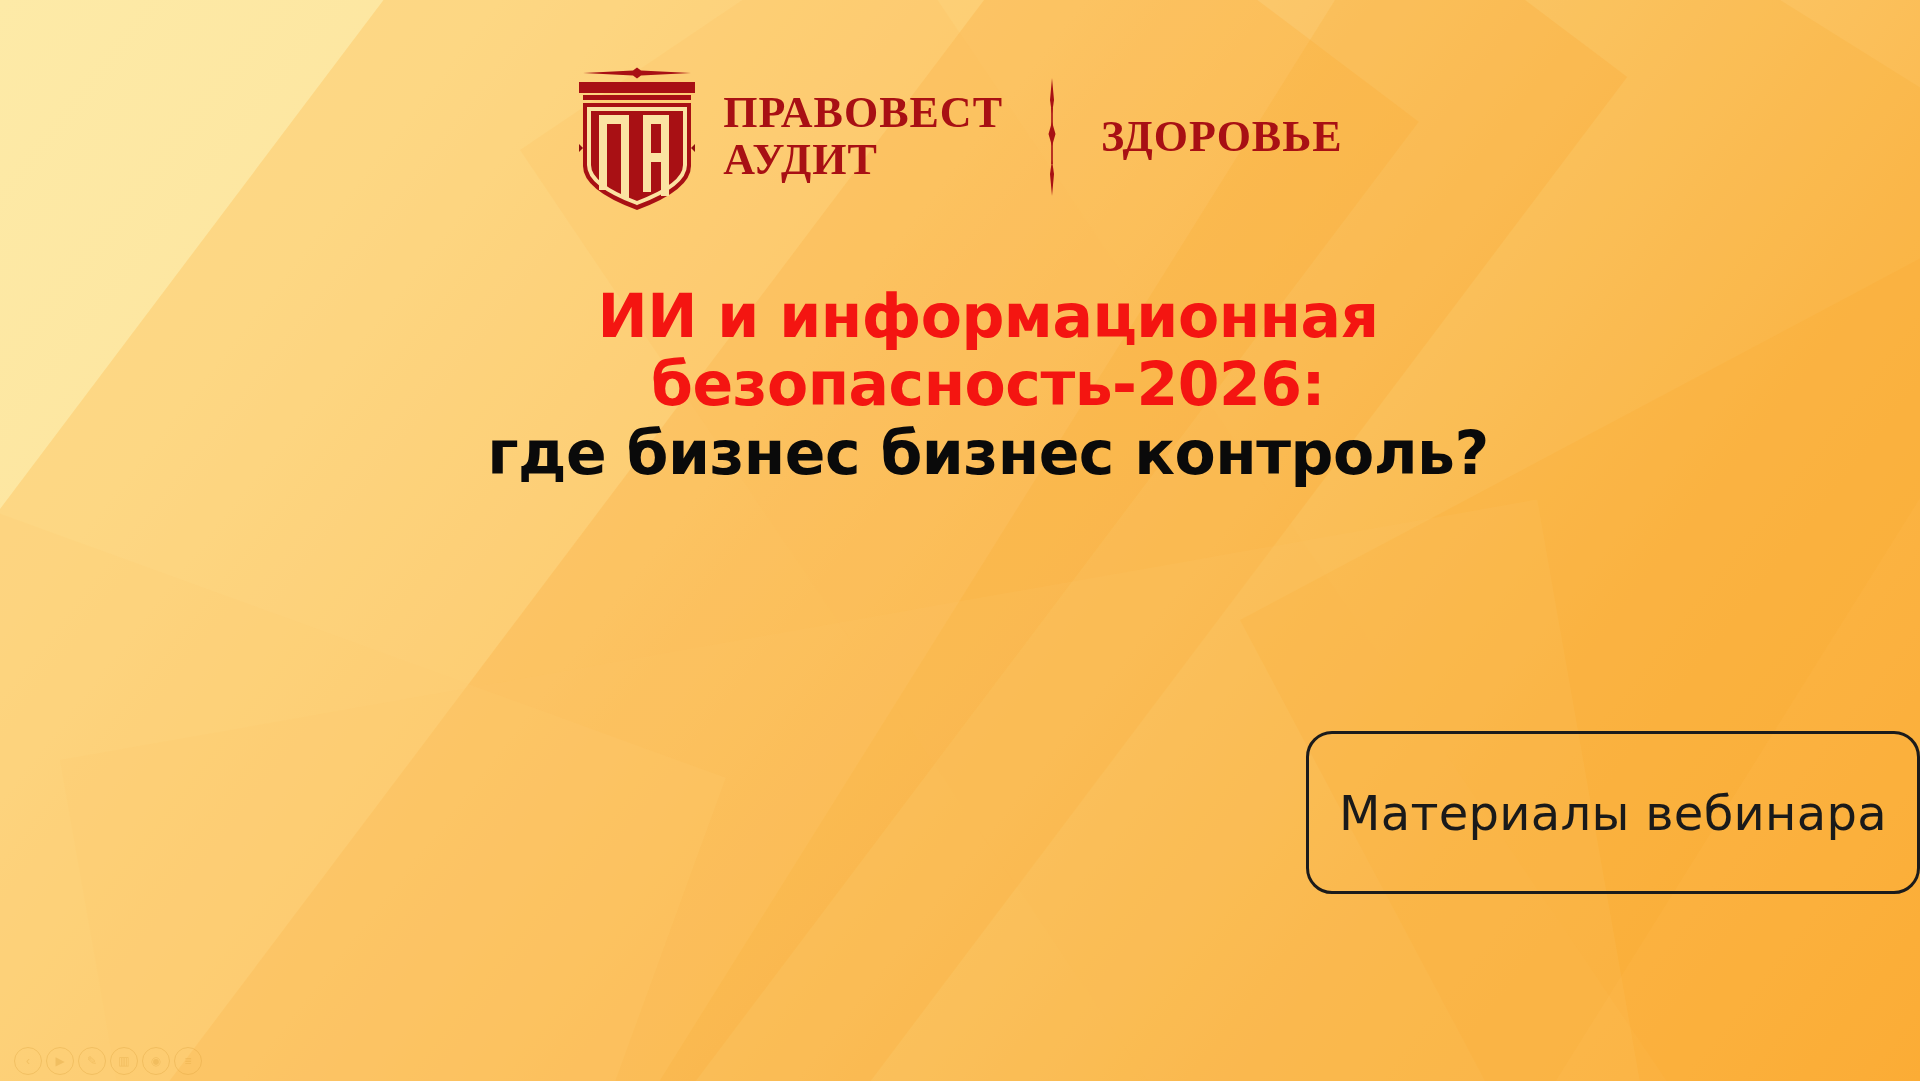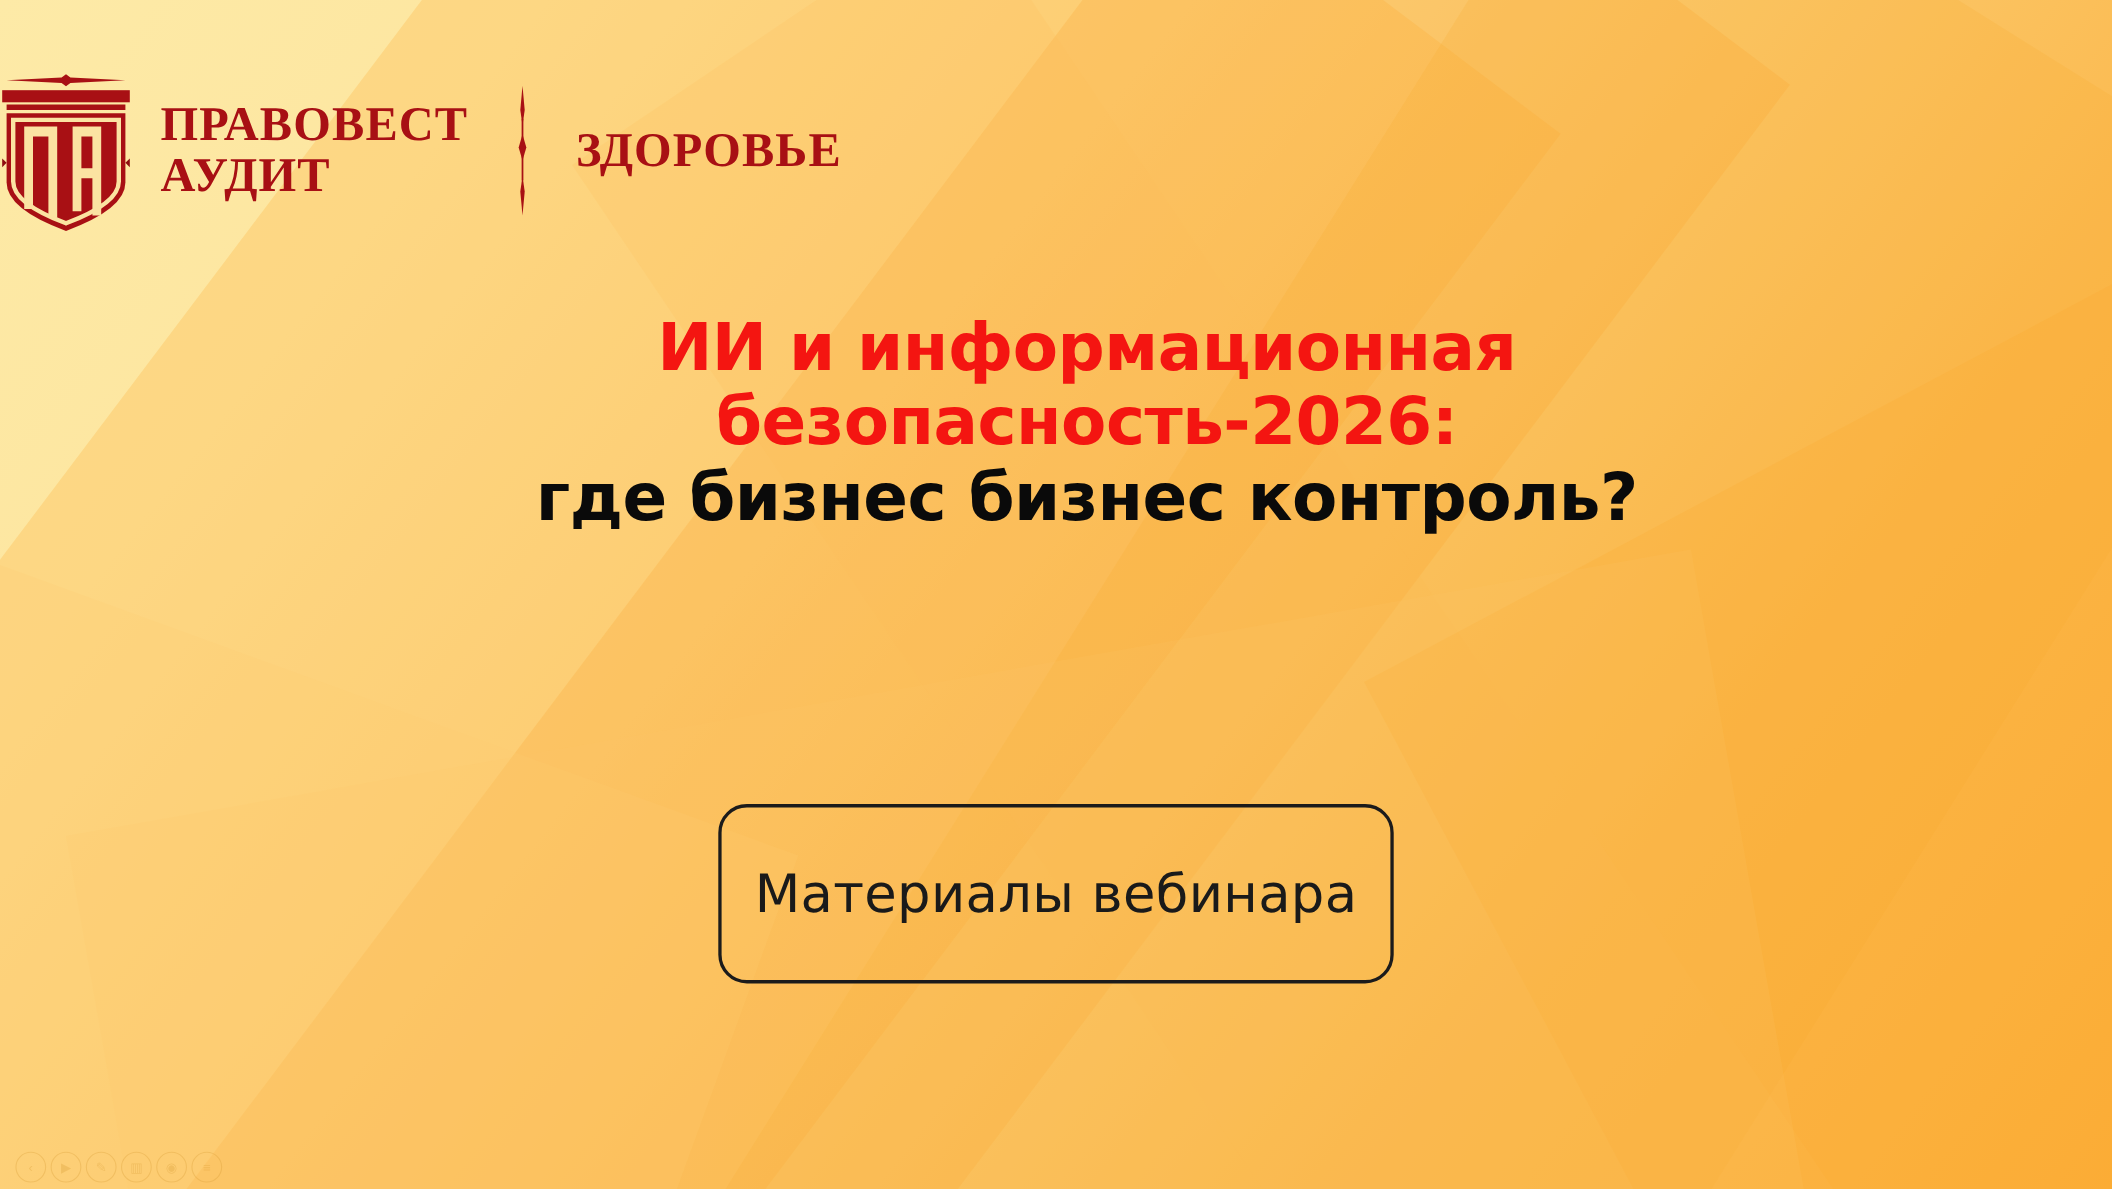--- a/index.html
+++ b/index.html
@@ -95,20 +95,21 @@
     transform-origin: top left;
   }
 
   
   .logo-row {
     position: absolute;
     top: 62px;
     left: 0;
     width: 1920px;
     display: flex;
+    justify-content: center;
     align-items: center;
     gap: 26px;
   }
   .shield-wrap {
     width: 120px;
     height: 150px;
     display: block;
   }
   .logo-words {
     display: flex;
@@ -153,21 +154,21 @@
   .hl.red { color: #f41511; }
   .hl.black { color: #0a0a0a; }
 
   
   .cta-wrap {
     position: absolute;
     top: 731px;
     left: 0;
     width: 1920px;
     display: flex;
-    justify-content: center;
+    justify-content: flex-end;
   }
   .cta-button {
     width: 614px;
     height: 163px;
     border: 3px solid #1b1b1b;
     border-radius: 26px;
     background: transparent;
     display: flex;
     align-items: center;
     justify-content: center;

